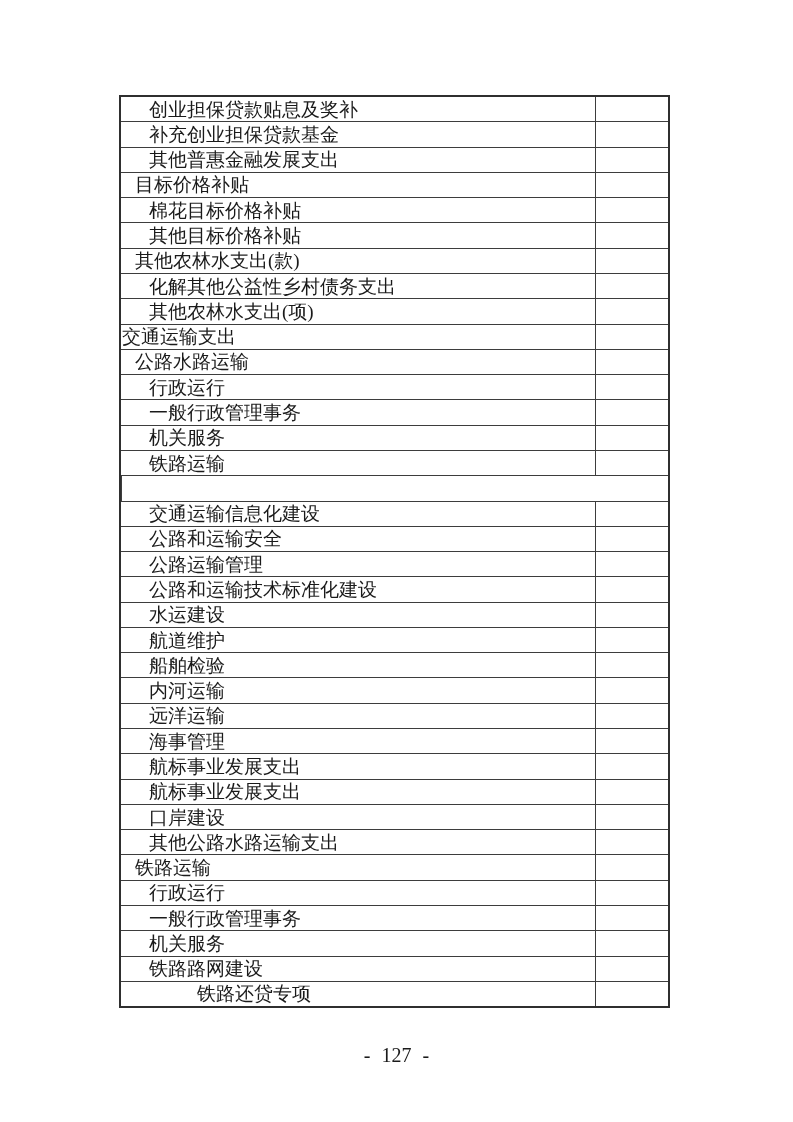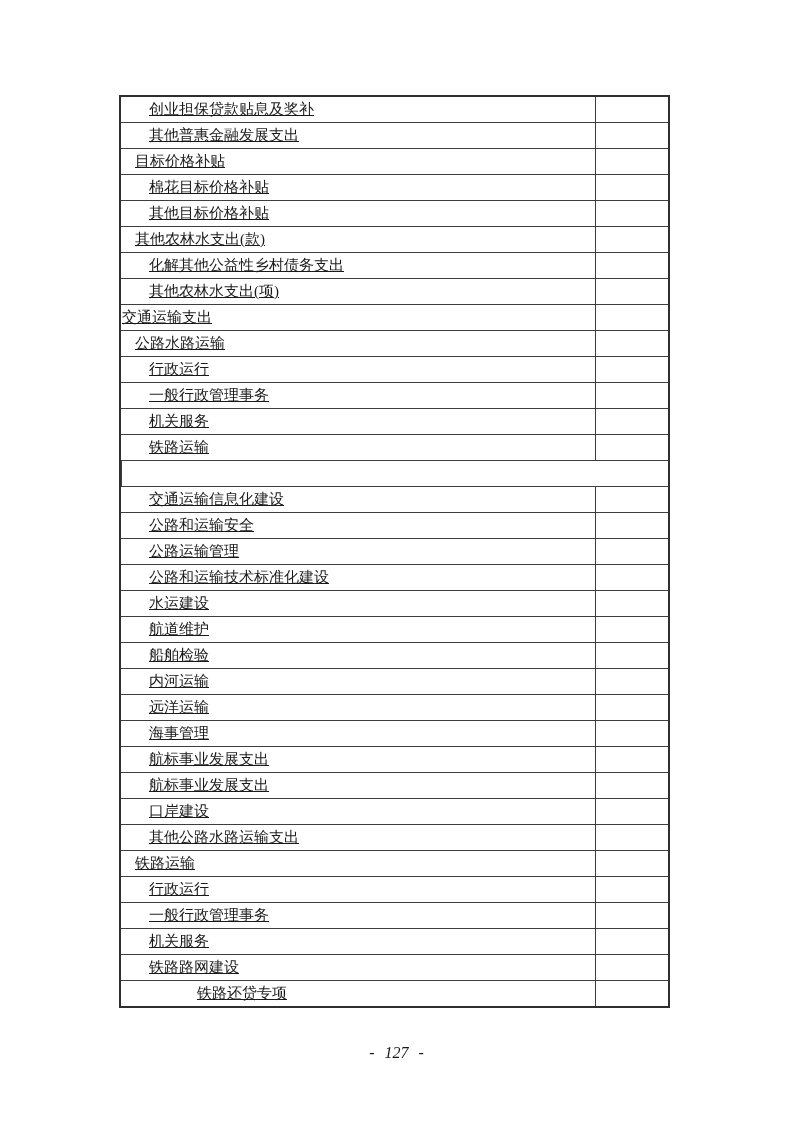--- a/index.html
+++ b/index.html
@@ -40,60 +40,62 @@
     border-bottom: none;
     margin-left: 48px;
   }
   .cell {
     box-sizing: border-box;
   }
   .cell.label {
     flex: 1 1 auto;
     display: flex;
     align-items: center;
-    font-size: 15px;
+    font-size: 19px;
     line-height: 1;
     white-space: nowrap;
     overflow: hidden;
-    text-decoration: underline;
   }
   .cell.value {
     flex: 0 0 73px;
     width: 73px;
     border-left: 1px solid #3d3d3d;
     display: flex;
     align-items: center;
     justify-content: flex-end;
     font-size: 15px;
   }
   .indent-0 { padding-left: 1px; }
   .indent-1 { padding-left: 14px; }
   .indent-2 { padding-left: 28px; }
   .page-number {
     position: absolute;
     left: 0;
     top: 1044px;
     width: 100%;
     text-align: center;
-    font-size: 16px;
+    font-size: 20px;
     word-spacing: 6px;
     color: #1a1a1a;
-    font-style: italic;
   }
 </style>
 </head>
 <body>
 
 <div class="page">
   <div class="budget-table" id="budget-table">
   <div class="row">
     <div class="cell label indent-2">创业担保贷款贴息及奖补</div>
     <div class="cell value"></div>
   </div>
 
+  <div class="row">
+    <div class="cell label indent-2">补充创业担保贷款基金</div>
+    <div class="cell value"></div>
+  </div>
 
   <div class="row">
     <div class="cell label indent-2">其他普惠金融发展支出</div>
     <div class="cell value"></div>
   </div>
 
   <div class="row">
     <div class="cell label indent-1">目标价格补贴</div>
     <div class="cell value"></div>
   </div>

